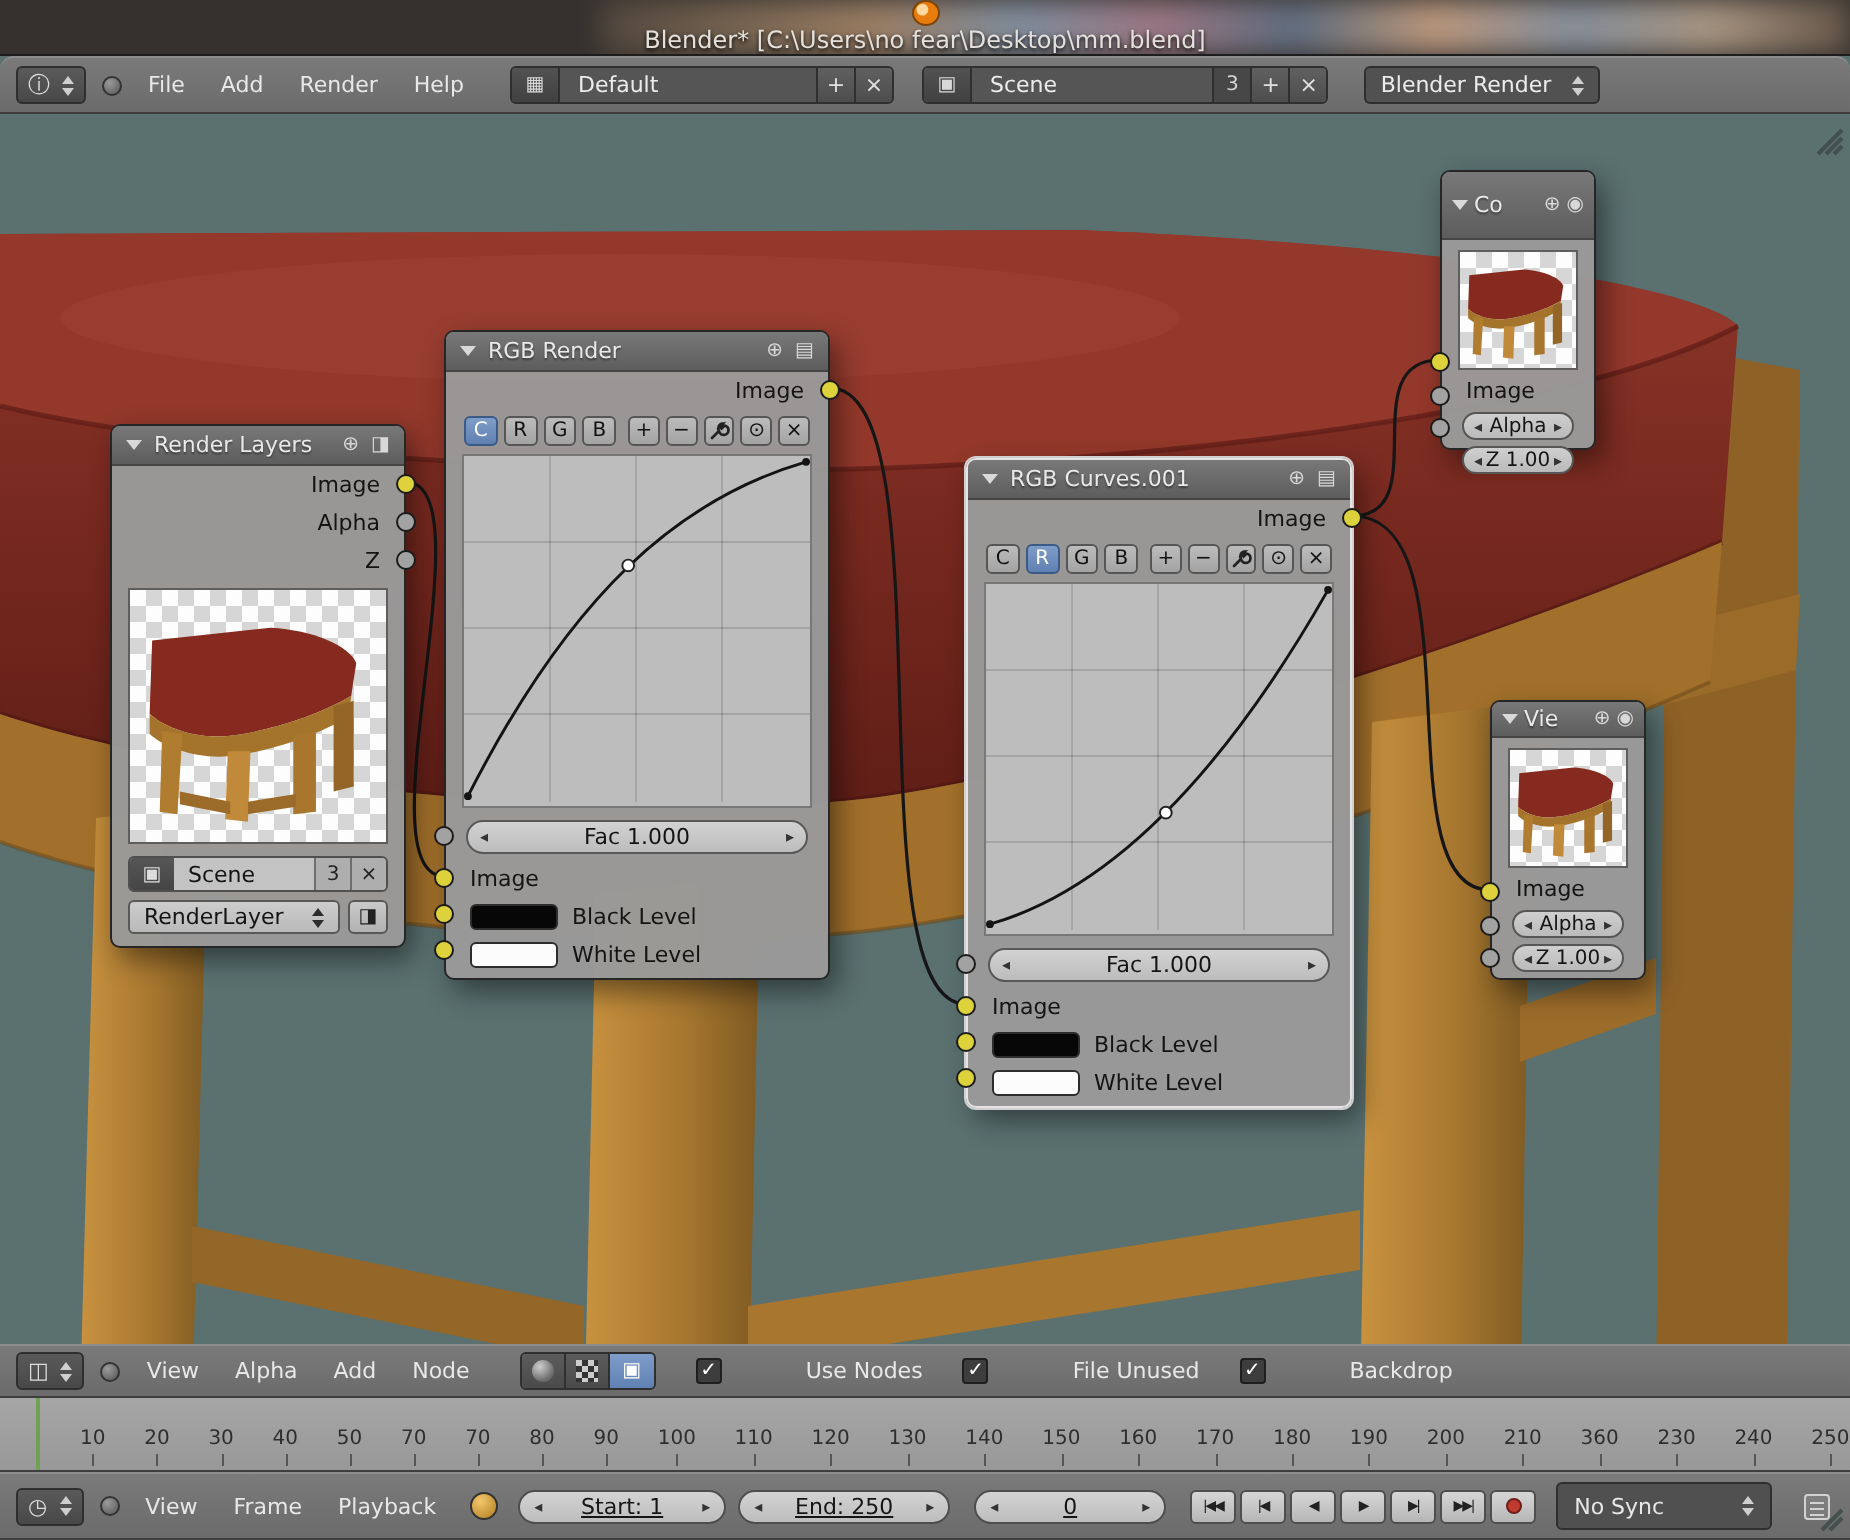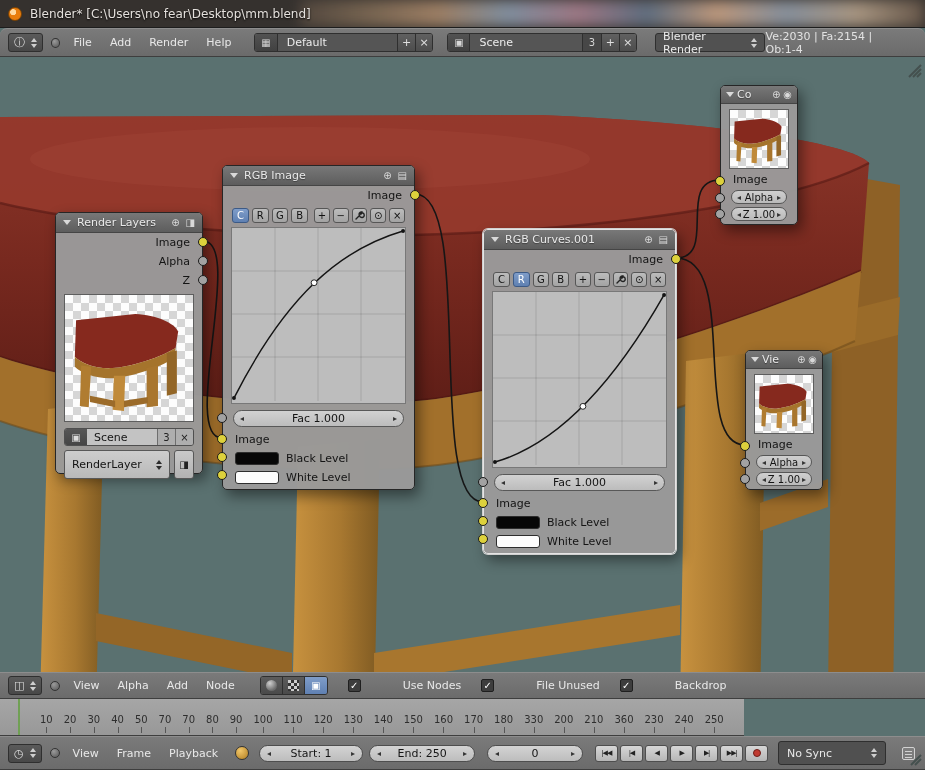--- a/index.html
+++ b/index.html
@@ -1,21 +1,21 @@
 <!DOCTYPE html>
 <html><head>
 <meta charset="utf-8">
 <style>
   *{box-sizing:border-box;margin:0;padding:0;}
   html,body{width:925px;height:770px;background:#222;}
   body{font-family:"DejaVu Sans","Liberation Sans",sans-serif;}
   .app{position:relative;width:925px;height:770px;overflow:hidden;background:#5a7170;}
 
   
-  .titlebar{position:absolute;top:0;left:0;width:925px;height:28px;background:#35312e;display:flex;align-items:center;overflow:hidden;border-bottom:1px solid #1d1d1d;}
+  .titlebar{position:absolute;top:0;left:0;width:925px;height:28px;background:#35312e;display:flex;align-items:center;overflow:hidden;border-bottom:1px solid #1d1d1d;flex-direction:column;}
   .title-blur{position:absolute;left:300px;right:0;top:0;bottom:0;background:linear-gradient(90deg,#564a40,#7e6a55,#a8876a,#8898aa,#a87f8d,#647488,#caa284,#8f9aa8,#b4a08a,#6b5a4c);filter:blur(7px);opacity:.9;}
   .logo{position:relative;z-index:2;width:14px;height:14px;border-radius:50%;margin:0 8px 0 8px;background:radial-gradient(circle at 35% 35%,#ffd9a0 0 25%,#e87d0d 30% 100%);border:1px solid #7c4406;}
   .title-text{position:relative;z-index:2;font-size:12px;color:#e4e0dc;text-shadow:0 1px 2px #000;white-space:nowrap;}
 
   
   .bar{position:absolute;left:0;width:925px;display:flex;align-items:center;background:linear-gradient(#7a7a7a,#6b6b6b);border-top:1px solid #8d8d8d;border-bottom:1px solid #3e3e3e;color:#e6e6e6;font-size:11px;}
   .menubar{top:28px;height:29px;border-radius:7px 7px 0 0;}
   .bottombar{top:672px;height:27px;}
   .timebar{top:736px;height:34px;}
   .menu{margin:0 9px;color:#e8e8e8;cursor:default;}
@@ -75,47 +75,47 @@
   .swatch.white{background:#fcfcfc;}
   .mt3{margin-top:3px;}
 
   .thumb{margin:4px 8px 0;background:repeating-conic-gradient(#d6d6d6 0 25%,#fdfdfd 0 50%);background-size:16px 16px;border:1px solid #5e5e5e;position:relative;overflow:hidden;}
   .thumb svg{position:absolute;inset:0;width:100%;height:100%;}
 
   .rl-row{display:flex;align-items:center;height:18px;margin:6px 8px 0;border:1px solid #4f4f4f;border-radius:3px;overflow:hidden;font-size:11px;}
   .rl-row .ic{width:22px;height:100%;background:linear-gradient(#565656,#454545);color:#ddd;font-size:10px;display:flex;align-items:center;justify-content:center;}
   .rl-row .fld{flex:1;height:100%;background:#c3c3c3;color:#141414;display:flex;align-items:center;padding:0 7px;}
   .rl-row .seg{width:18px;height:100%;background:#aeaeae;color:#222;display:flex;align-items:center;justify-content:center;border-left:1px solid #6e6e6e;font-size:10px;}
-  .rl-layer{display:flex;align-items:center;gap:4px;margin:4px 8px 0;height:29px;}
+  .rl-layer{display:flex;align-items:center;gap:4px;margin:4px 8px 0;height:17px;}
   .rl-layer .drop{flex:1;height:100%;background:linear-gradient(#cdcdcd,#b9b9b9);border:1px solid #585858;border-radius:3px;display:flex;align-items:center;padding:0 7px;color:#141414;}
   .rl-layer .drop span:first-child{flex:1;}
   .rl-layer .pic{width:20px;height:100%;background:linear-gradient(#c9c9c9,#b2b2b2);border:1px solid #585858;border-radius:3px;display:flex;align-items:center;justify-content:center;font-size:10px;color:#222;}
 
   .pill{display:flex;align-items:center;height:14px;margin:3px 10px 0;background:linear-gradient(#cfcfcf,#bababa);border:1px solid #565656;border-radius:7px;padding:0 5px;font-size:10px;}
   .pill .lbl{flex:1;text-align:center;color:#141414;}
 
   
   .icon3{display:flex;margin-left:16px;border:1px solid #2f2f2f;border-radius:3px;overflow:hidden;height:19px;}
   .icon3 .b{width:22px;display:flex;align-items:center;justify-content:center;background:linear-gradient(#5c5c5c,#4a4a4a);border-right:1px solid #2f2f2f;}
   .icon3 .b:last-child{border-right:none;}
   .icon3 .sphere{width:11px;height:11px;border-radius:50%;background:radial-gradient(circle at 35% 30%,#cfcfcf,#6a6a6a 70%);}
   .icon3 .check{width:11px;height:11px;background:repeating-conic-gradient(#333 0 25%,#ccc 0 50%);background-size:6px 6px;}
   .icon3 .b.active{background:linear-gradient(#7f9dc9,#5f80b2);}
   .icon3 .b.active span{color:#fff;font-size:10px;}
   .toggle{display:flex;align-items:center;gap:6px;margin-left:20px;}
   .cb{width:13px;height:13px;background:#3d3d3d;border:1px solid #1f1f1f;border-radius:2px;color:#fff;font-size:10px;line-height:11px;text-align:center;}
   .tlabel{color:#e8e8e8;margin-left:36px;}
 
   
-  .ruler{position:absolute;top:699px;left:0;width:744px;height:37px;background:linear-gradient(#a6a6a6,#989898);border-bottom:1px solid #3e3e3e;display:flex;justify-content:space-between;align-items:flex-end;padding:0 20px 2px 40px;}
+  .ruler{position:absolute;top:699px;left:0;width:925px;height:37px;background:linear-gradient(#a6a6a6,#989898);border-bottom:1px solid #3e3e3e;display:flex;justify-content:space-between;align-items:flex-end;padding:0 0 2px 40px;}
   .ruler-tick{position:relative;font-size:10px;color:#2e2e2e;padding-bottom:8px;}
   .ruler-tick::after{content:"";position:absolute;left:50%;bottom:0;width:1px;height:6px;background:#555;}
   .playhead{position:absolute;left:18px;top:0;bottom:0;width:2px;background:rgba(110,160,80,.95);}
   .tpill{display:flex;align-items:center;height:17px;border-radius:9px;background:linear-gradient(#d3d3d3,#bdbdbd);border:1px solid #4e4e4e;font-size:11px;color:#151515;gap:5px;padding:0 7px;margin-left:6px;}
-  .tpill .lbl{flex:1;text-align:center;}
+  .tpill .lbl{flex:1;text-align:center;text-decoration:underline;}
   .pbtn{width:23px;height:17px;display:flex;align-items:center;justify-content:center;background:linear-gradient(#d6d6d6,#b6b6b6);border:1px solid #4e4e4e;border-radius:3px;color:#222;font-size:7px;letter-spacing:-1px;margin-left:2px;}
   .recdot{width:8px;height:8px;border-radius:50%;background:#c03a30;border:1px solid #6e1d18;}
   .sync{display:flex;align-items:center;height:24px;margin-left:10px;background:#505050;border:1px solid #2f2f2f;border-radius:3px;padding:0 8px;color:#e8e8e8;gap:8px;min-width:108px;}
   .sync .lbl{flex:1;}
   .copy-icon{width:13px;height:13px;border:1px solid #d2d2d2;border-radius:2px;position:relative;margin-left:auto;margin-right:10px;background:rgba(255,255,255,.08);}
   .copy-icon::after{content:"";position:absolute;left:2px;top:3px;right:2px;height:1px;background:#d2d2d2;box-shadow:0 3px 0 #d2d2d2,0 6px 0 #d2d2d2;}
   .mini-stool-cush{fill:#86291e;}
 </style>
 </head>
 <body>
@@ -158,21 +158,20 @@
     </span>
 
     <span class="engine">
       <span>Blender Render</span>
       <span class="updown">
           <i class="u"></i>
           <i class="d"></i>
         </span>
     </span>
 
-    <span class="stats">Ve:2030 | Fa:2154 | Ob:1-4</span>
   </div>
 
   <div class="viewport">
 
     <svg class="backdrop" viewBox="0 0 925 615">
       <defs>
         <linearGradient id="woodG" x1="0" y1="0" x2="1" y2="0">
           <stop offset="0" stop-color="#c8923f"></stop>
             <stop offset=".55" stop-color="#a87830"></stop>
             <stop offset="1" stop-color="#7e5a22"></stop>
@@ -260,21 +259,21 @@
         <span class="pic">◨</span>
       </div>
       <span class="socket yellow" style="right:-6px;top:24px"></span>
       <span class="socket gray" style="right:-6px;top:43px"></span>
       <span class="socket gray" style="right:-6px;top:62px"></span>
     </div>
 
     <div class="node" style="left:222px;top:108px;width:193px;height:325px">
       <div class="nheader">
         <span class="tri"></span>
-        <span class="ntitle">RGB Image</span>
+        <span class="ntitle">RGB Render</span>
         <span class="hicon">⊕</span>
         <span class="hicon">▤</span>
       </div>
       <div class="nrow out">
           <span>Image</span>
         </div>
       <div class="chanrow">
         <button class="chan active">C</button>
         <button class="chan">R</button>
         <button class="chan">G</button>
@@ -384,21 +383,21 @@
           <span>White Level</span>
         </div>
       <span class="socket yellow" style="right:-6px;top:24px"></span>
       <span class="socket gray" style="left:-6px;top:247px"></span>
       <span class="socket yellow" style="left:-6px;top:268px"></span>
       <span class="socket yellow" style="left:-6px;top:286px"></span>
       <span class="socket yellow" style="left:-6px;top:304px"></span>
     </div>
 
     <div class="node" style="left:720px;top:28px;width:78px;height:140px">
-      <div class="nheader" style="height:18px;padding:0 5px;gap:3px">
+      <div class="nheader" style="height:34px;padding:0 5px;gap:3px">
         <span class="tri"></span>
         <span class="ntitle">Co</span>
         <span class="hicon">⊕</span>
         <span class="hicon">◉</span>
       </div>
       <div class="thumb" style="height:60px;margin:5px 8px 0">
         <svg viewBox="0 0 100 100">
           <path d="M8,20 L55,15 C72,16 86,22 89,29 L87,42 C72,51 50,57 37,58 C24,59 12,54 7,49 Z" class="mini-stool-cush"></path>
           <path d="M7,49 C12,54 24,59 37,58 C50,57 72,51 87,42 L86,50 C72,59 50,65 38,66 C25,67 12,62 7,57 Z" fill="#a5742c"></path>
           <path d="M12,56 l8,1 -2,32 -7,-1 Z" fill="#b07c30"></path>
@@ -512,21 +511,21 @@
       <span class="ruler-tick">90</span>
       <span class="ruler-tick">100</span>
       <span class="ruler-tick">110</span>
       <span class="ruler-tick">120</span>
       <span class="ruler-tick">130</span>
       <span class="ruler-tick">140</span>
       <span class="ruler-tick">150</span>
       <span class="ruler-tick">160</span>
       <span class="ruler-tick">170</span>
       <span class="ruler-tick">180</span>
-      <span class="ruler-tick">330</span>
+      <span class="ruler-tick">190</span>
       <span class="ruler-tick">200</span>
       <span class="ruler-tick">210</span>
       <span class="ruler-tick">360</span>
       <span class="ruler-tick">230</span>
       <span class="ruler-tick">240</span>
       <span class="ruler-tick">250</span>
     </div>
 
   <div class="bar timebar">
     <span class="editor-btn">

